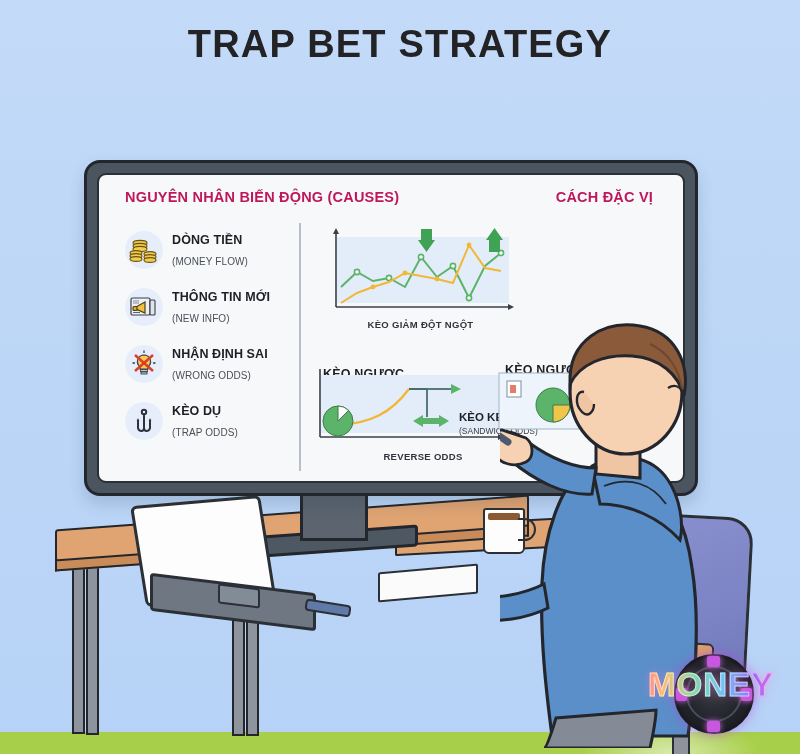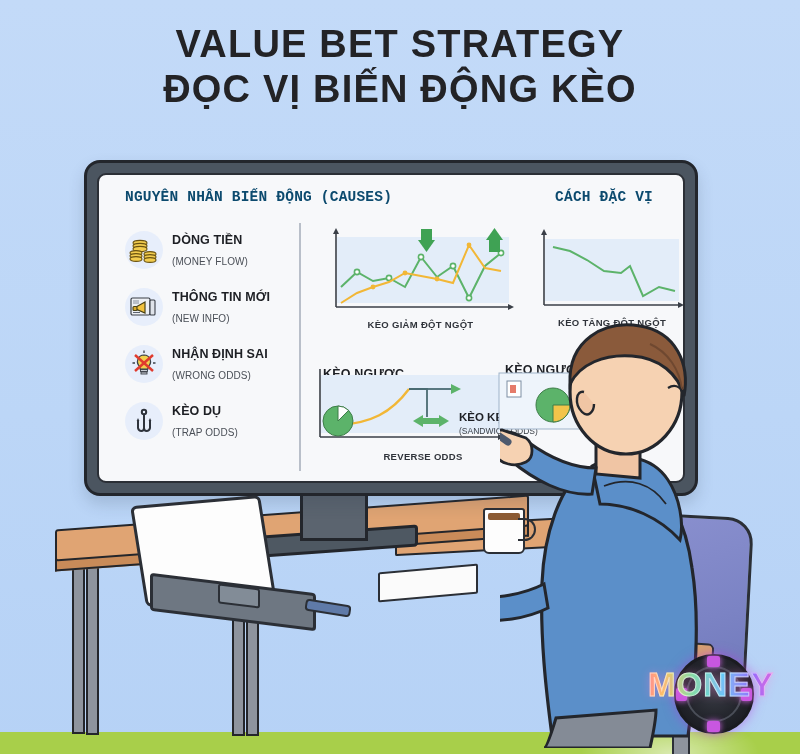--- a/index.html
+++ b/index.html
@@ -39,21 +39,21 @@
     box-shadow:0 8px 16px rgba(40,55,80,.18);}
   .mon-inner{position:absolute;left:10px;top:10px;right:10px;bottom:10px;
     background:#f7f8fa;border:2px solid #2b2f36;border-radius:9px;overflow:hidden;}
   .mon-neck{position:absolute;left:300px;top:487px;width:62px;height:48px;background:#5b646f;
     border:3px solid #23262c;z-index:19;}
   .mon-base{position:absolute;left:262px;top:530px;width:150px;height:16px;background:#4e5862;
     border:3px solid #23262c;border-radius:4px;transform:skewY(-4deg);z-index:19;}
 
   
   .board{position:absolute;inset:0;}
-  .hdr{position:absolute;top:14px;font-size:14.5px;font-weight:bold;color:#0c4a6e;letter-spacing:.2px;white-space:nowrap;font-family:Liberation Mono, monospace;}
+  .hdr{position:absolute;top:14px;font-size:14.5px;font-weight:bold;color:#be185d;letter-spacing:.2px;white-space:nowrap;}
   .hdr-left{left:26px;}
   .hdr-right{right:30px;text-align:center;}
   .vdiv{position:absolute;left:200px;top:48px;width:2px;height:248px;background:#b9bfc9;}
 
   
   .causes{position:absolute;left:26px;top:54px;width:175px;}
   .cause{display:flex;align-items:center;gap:9px;margin-bottom:15px;height:42px;}
   .cico{width:38px;height:38px;border-radius:50%;background:#e7eefb;flex:0 0 38px;
     display:flex;align-items:center;justify-content:center;position:relative;}
   .ctxt{line-height:1.12;}
@@ -114,22 +114,21 @@
     -webkit-background-clip:text;background-clip:text;color:transparent;
     -webkit-text-stroke:1px rgba(255,255,255,.55);
     text-shadow:0 0 10px rgba(255,120,220,.45);}
 </style>
 </head>
 <body>
 
 <div class="stage">
 
   <div class="title-wrap">
-    <div class="title-l1">VALUE BET STRATEGY</div>
-    <div class="title-l2">ĐỌC VỊ BIẾN ĐỘNG KÈO</div>
+    <div class="title-l1">TRAP BET STRATEGY</div>
   </div>
 
   <div class="mon-base"></div>
   <div class="mon-neck"></div>
 
   <div class="mon-outer">
     <div class="mon-inner">
       <div class="board">
 
         <div class="hdr hdr-left">NGUYÊN NHÂN BIẾN ĐỘNG (CAUSES)</div>
@@ -245,31 +244,20 @@
               <polygon points="97,13 114,13 105.5,25" fill="#3fa254"></polygon>
             </g>
             <g>
               <rect x="168" y="12" width="11" height="13" fill="#3fa254"></rect>
               <polygon points="165,13 182,13 173.5,1" fill="#3fa254"></polygon>
             </g>
           </svg>
           <div class="cap" style="left:12px;top:92px;width:175px;">KÈO GIẢM ĐỘT NGỘT</div>
         </div>
 
-        <div class="panel" style="left:432px;top:52px;width:160px;height:105px;">
-          <svg width="160" height="95" viewBox="0 0 160 95">
-            <rect x="14" y="12" width="134" height="62" fill="#e3edf9"></rect>
-            <line x1="13" y1="5" x2="13" y2="78" stroke="#3a3f47" stroke-width="1.6"></line>
-            <polygon points="13,2 10,8 16,8" fill="#3a3f47"></polygon>
-            <line x1="13" y1="78" x2="150" y2="78" stroke="#3a3f47" stroke-width="1.6"></line>
-            <polygon points="153,78 147,75 147,81" fill="#3a3f47"></polygon>
-            <polyline points="22,20 39,24 56,33 73,44 90,46 99,39 112,69 128,60 144,64" fill="none" stroke="#5cb36a" stroke-width="2"></polyline>
-          </svg>
-          <div class="cap" style="left:6px;top:90px;width:150px;">KÈO TĂNG ĐỘT NGỘT</div>
-        </div>
 
         <div class="subhdr" style="left:224px;top:176px;">KÈO NGƯỢC</div>
         <div class="panel" style="left:210px;top:194px;width:210px;height:110px;">
           <svg width="210" height="92" viewBox="0 0 210 92">
             <rect x="12" y="6" width="178" height="58" fill="#e3edf9"></rect>
             <line x1="11" y1="0" x2="11" y2="68" stroke="#3a3f47" stroke-width="1.6"></line>
             <line x1="11" y1="68" x2="192" y2="68" stroke="#3a3f47" stroke-width="1.6"></line>
             <polygon points="195,68 189,65 189,71" fill="#3a3f47"></polygon>
             <path d="M30 56 C62 54 82 44 100 20" fill="none" stroke="#f2b736" stroke-width="2.4"></path>
             <g>

